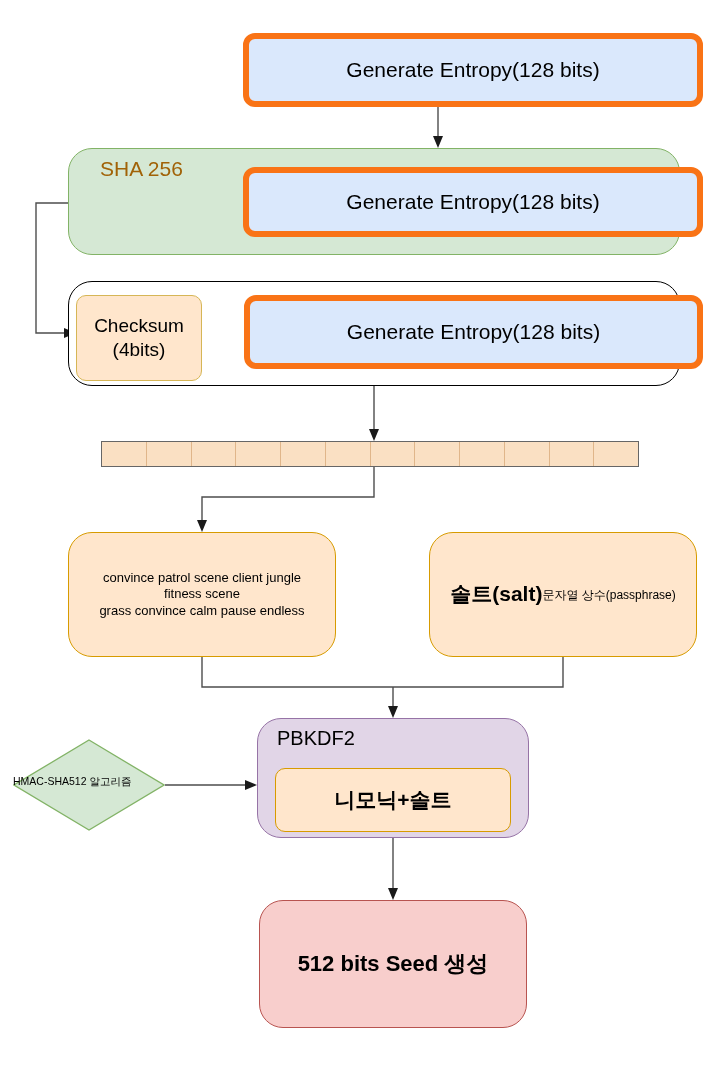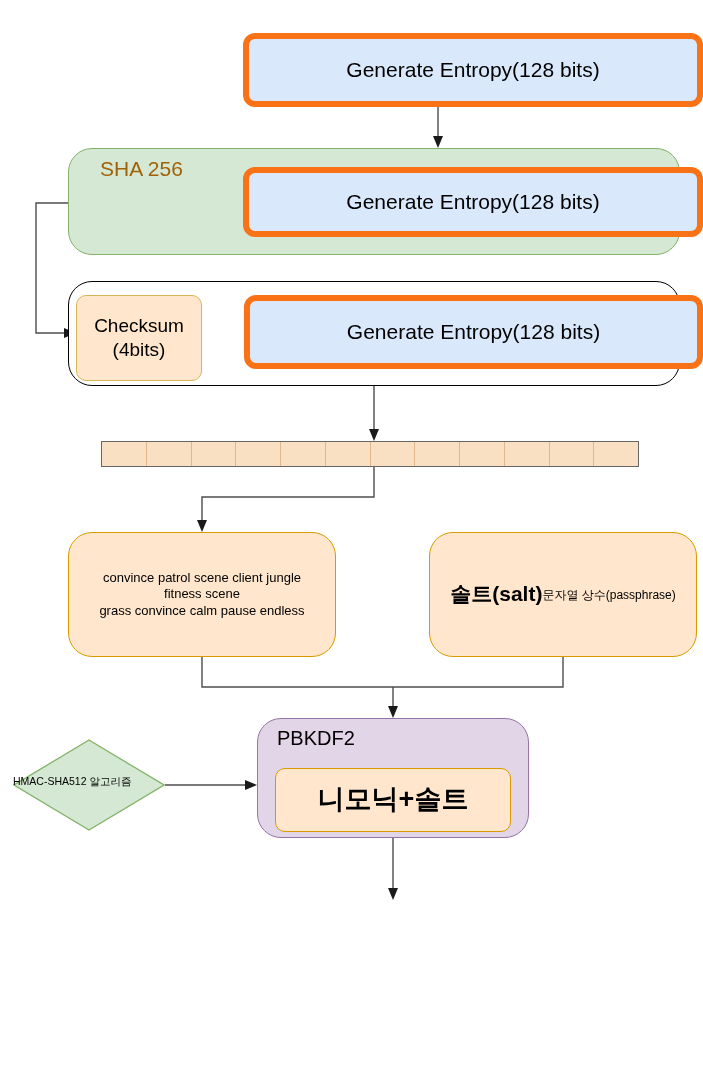--- a/index.html
+++ b/index.html
@@ -123,21 +123,21 @@
 
   #pbkdf2-container {
     left: 257px; top: 718px; width: 272px; height: 120px;
   }
   #pbkdf2-label {
     position: absolute; left: 277px; top: 727px;
     font-size: 20px;
   }
   #mnemonic-salt-box {
     left: 275px; top: 768px; width: 236px; height: 64px;
-    font-size: 27px; font-weight: bold;
+    font-size: 21px; font-weight: bold;
   }
 
   #hmac-diamond {
     position: absolute;
     left: 13px; top: 739px; width: 152px; height: 92px;
   }
   #hmac-diamond svg { display: block; }
   #hmac-label {
     position: absolute; left: 13px; top: 775px; width: 152px;
     text-align: left; font-size: 10.5px; font-weight: normal;
@@ -242,14 +242,17 @@
     <span>니모닉+솔트</span>
   </div>
 
   <div id="hmac-diamond">
     <svg width="152" height="92" viewBox="0 0 152 92">
       <polygon points="76,1 151,46 76,91 1,46" fill="#d5e8d4" stroke="#82b366" stroke-width="1.3"></polygon>
     </svg>
   </div>
   <div id="hmac-label">HMAC-SHA512 알고리즘</div>
 
+  <div class="node pink r14" id="seed-box">
+    <span>512 bits Seed 생성</span>
+  </div>
 
 </div>
 
 </body></html>

